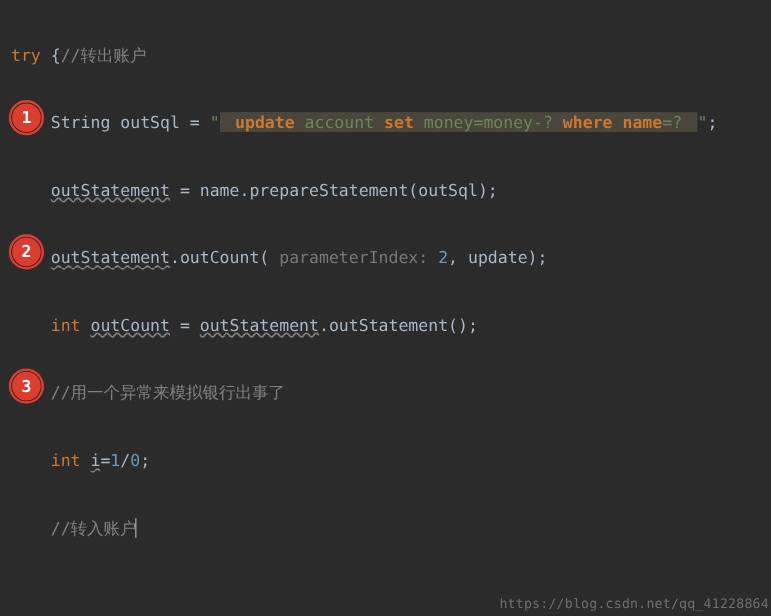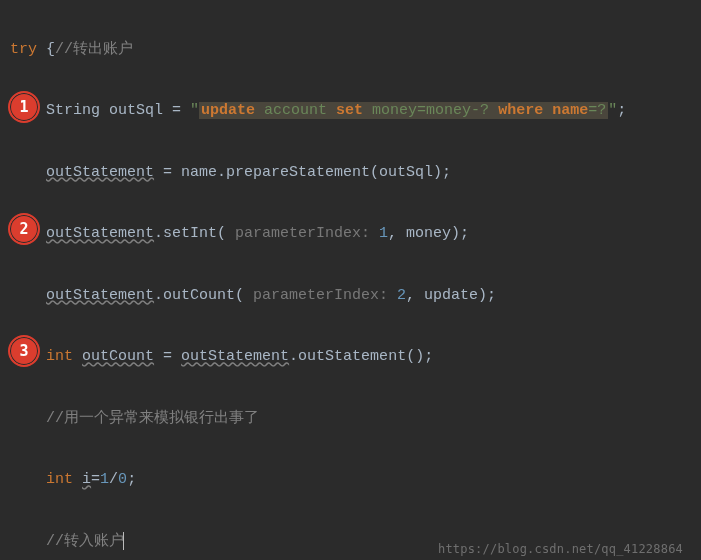--- a/index.html
+++ b/index.html
@@ -14,21 +14,20 @@
     overflow: hidden;
     position: relative;
   }
   .code {
     padding: 4px 0 4px 0;
     line-height: 2.05;
     white-space: pre;
   }
   .line {
     padding-left: 10px;
-    font-family: Liberation Mono, monospace;
   }
   .kw { color: #cc7832; }
   .num { color: #6897bb; }
   .comment { color: #808080; }
   .hint { color: #787878; }
   .underline-warn {
     text-decoration-line: underline;
     text-decoration-style: wavy;
     text-decoration-color: #808080;
     margin-top: 39px;
@@ -57,43 +56,42 @@
     border: 2px solid #db3d2e;
     box-shadow: 0 0 0 1px #2b2b2b inset;
     color: #fff;
     text-align: center;
     font-weight: bold;
     line-height: 28px;
     font-size: 15px;
   }
   .sql-box {
     background:#4a463c;
-    padding:0 2px;
+    padding:0 14px;
   }
   .watermark {
     position:absolute;
-    right:18px;
+    right:2px;
     bottom:4px;
     color:#6f6f6f;
     font-size:12px;
     letter-spacing:0.2px;
   }
 </style>
 </head>
 <body>
 
 <div class="gutter-badge" style="top:91px;">1</div>
 <div class="gutter-badge" style="top:213px;">2</div>
 <div class="gutter-badge" style="top:335px;">3</div>
 
 <div class="code">
 <div class="line"><span class="kw">try</span><span> {</span><span class="comment">//转出账户</span></div>
 <div class="line"><span>    String outSql = </span><span class="sql-str">"</span><span class="sql-box"><span class="sql-hl">update</span><span class="sql-str"> account </span><span class="sql-hl">set</span><span class="sql-str"> money=money-? </span><span class="sql-hl">where</span><span class="sql-str"> </span><span class="sql-hl">name</span><span class="sql-str">=?</span></span><span class="sql-str">"</span><span>;</span></div>
 <div class="line"><span>    </span><span class="underline-warn">outStatement</span><span> = name.prepareStatement(outSql);</span></div>
-<div class="line"><span>    </span><span class="underline-warn">outStatement</span><span>.setInt(</span><span class="hint"> parameterIndex: </span><span class="num">1</span><span>, money);</span></div>
 <div class="line"><span>    </span><span class="underline-warn">outStatement</span><span>.outCount(</span><span class="hint"> parameterIndex: </span><span class="num">2</span><span>, update);</span></div>
 <div class="line"><span>    </span><span class="kw">int</span><span> </span><span class="underline-warn">outCount</span><span> = </span><span class="underline-warn">outStatement</span><span>.outStatement();</span></div>
 <div class="line"><span>    </span><span class="comment">//用一个异常来模拟银行出事了</span></div>
 <div class="line"><span>    </span><span class="kw">int</span><span> </span><span class="underline-warn">i</span><span>=</span><span class="num">1</span><span>/</span><span class="num">0</span><span>;</span></div>
 <div class="line"><span>    </span><span class="comment">//转入账户</span><span class="cursor"></span></div>
 
 
 
 
 

